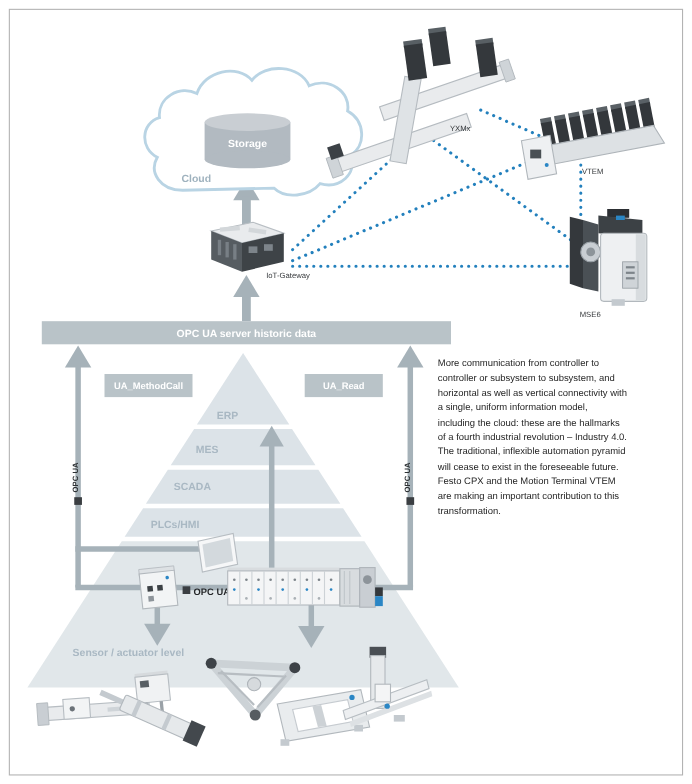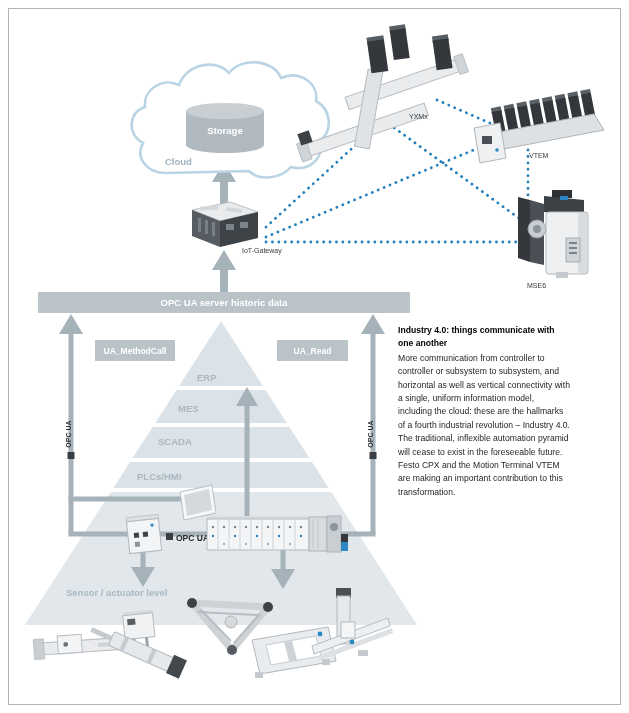--- a/index.html
+++ b/index.html
@@ -314,16 +314,15 @@
       <rect x="566" y="238" width="14" height="24" fill="#cfd4d8" stroke="#9aa1a7" stroke-width="0.8"></rect>
       <rect x="569" y="242" width="8" height="2" fill="#7d848a"></rect>
       <rect x="569" y="247" width="8" height="2" fill="#7d848a"></rect>
       <rect x="569" y="252" width="8" height="2" fill="#7d848a"></rect>
       <rect x="556" y="272" width="12" height="6" fill="#c4cacf"></rect>
     </g>
     <text class="devlabel" x="527" y="288">MSE6</text>
   </svg>
 
   <div id="article">
-    <h3>Industry 4.0: things communicate with one another</h3>
     <p>More communication from controller to controller or subsystem to subsystem, and horizontal as well as vertical connectivity with a single, uniform information model, including the cloud: these are the hallmarks of a fourth industrial revolution – Industry 4.0. The traditional, inflexible automation pyramid will cease to exist in the foreseeable future. Festo CPX and the Motion Terminal VTEM are making an important contribution to this transformation.</p>
   </div>
 </div>
 
 </body></html>

